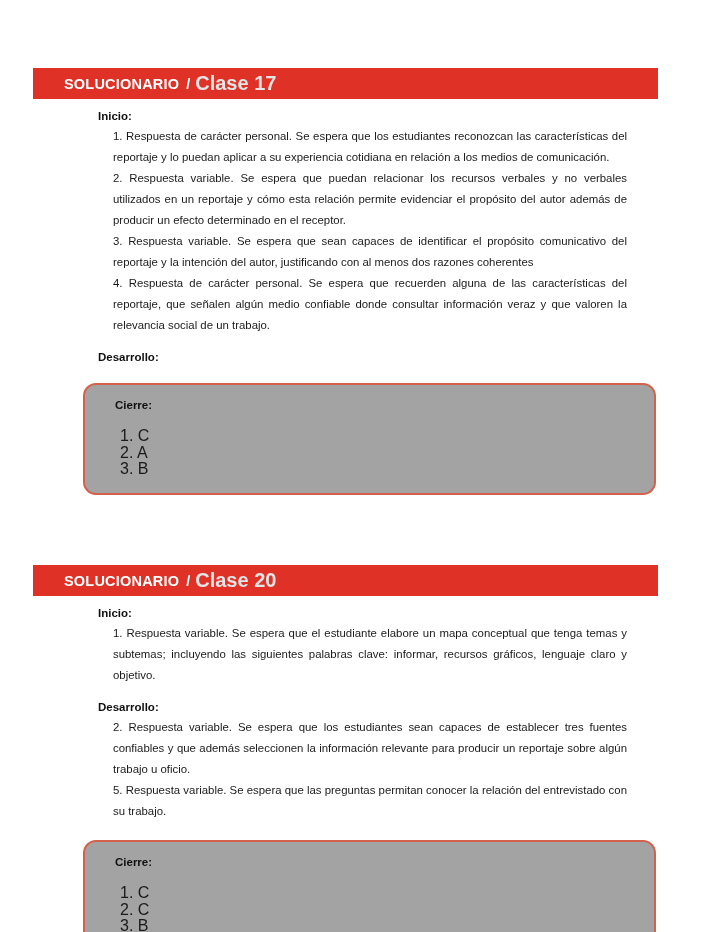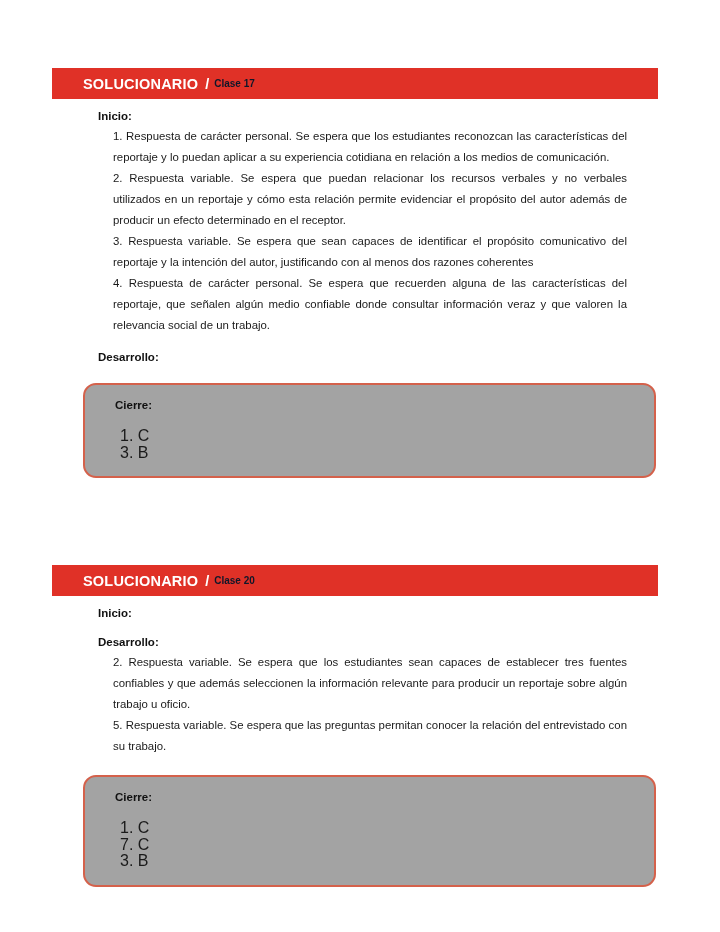--- a/index.html
+++ b/index.html
@@ -34,37 +34,36 @@
   #section-2 { top: 565px; }
 
   
   .section-header {
     background: #E03127;
     height: 31px;
     display: flex;
     align-items: center;
     padding-left: 31px;
     box-sizing: border-box;
-    margin-left: 19px;
   }
   .section-header .title-main {
     color: #ffffff;
     font-size: 14.5px;
     font-weight: bold;
     letter-spacing: 0.2px;
   }
   .section-header .title-sep {
     color: #ffffff;
     font-size: 14.5px;
     font-weight: bold;
     margin: 0 5px 0 7px;
   }
   .section-header .title-sub {
-    color: #0f172a;
-    font-size: 10px;
+    color: #e5e5e5;
+    font-size: 20px;
     font-weight: bold;
   }
 
   
   .section-body {
     padding: 9px 0 0 31px;
     width: 594px;
     box-sizing: border-box;
   }
 
@@ -149,52 +148,54 @@
       <div class="block-group">
         <div class="block-label">Desarrollo:</div>
       </div>
 
     </div>
 
     <div class="cierre-box">
       <div class="cierre-title">Cierre:</div>
       <ul class="cierre-list">
         <li>1. C</li>
+        <li>2. A</li>
         <li>3. B</li>
       </ul>
     </div>
 
   </div>
 
   <div class="section" id="section-2">
 
     <div class="section-header">
       <span class="title-main">SOLUCIONARIO</span>
       <span class="title-sep">/</span>
       <span class="title-sub">Clase 20</span>
     </div>
 
     <div class="section-body">
 
       <div class="block-group">
         <div class="block-label">Inicio:</div>
+        <p class="para">1.  Respuesta variable.  Se espera que el estudiante elabore un mapa conceptual que tenga temas y subtemas; incluyendo las siguientes palabras clave: informar, recursos gráficos, lenguaje claro y objetivo.</p>
       </div>
 
       <div class="block-group">
         <div class="block-label">Desarrollo:</div>
         <p class="para">2. Respuesta variable. Se espera que los estudiantes sean capaces de establecer tres fuentes confiables y que además seleccionen la información relevante para producir un reportaje sobre algún trabajo u oficio.</p>
         <p class="para">5.  Respuesta variable.  Se espera que las preguntas permitan conocer la relación del entrevistado con su trabajo.</p>
       </div>
 
     </div>
 
     <div class="cierre-box">
       <div class="cierre-title">Cierre:</div>
       <ul class="cierre-list">
         <li>1. C</li>
-        <li>7. C</li>
+        <li>2. C</li>
         <li>3. B</li>
       </ul>
     </div>
 
   </div>
 
 </div>
 
 </body></html>

